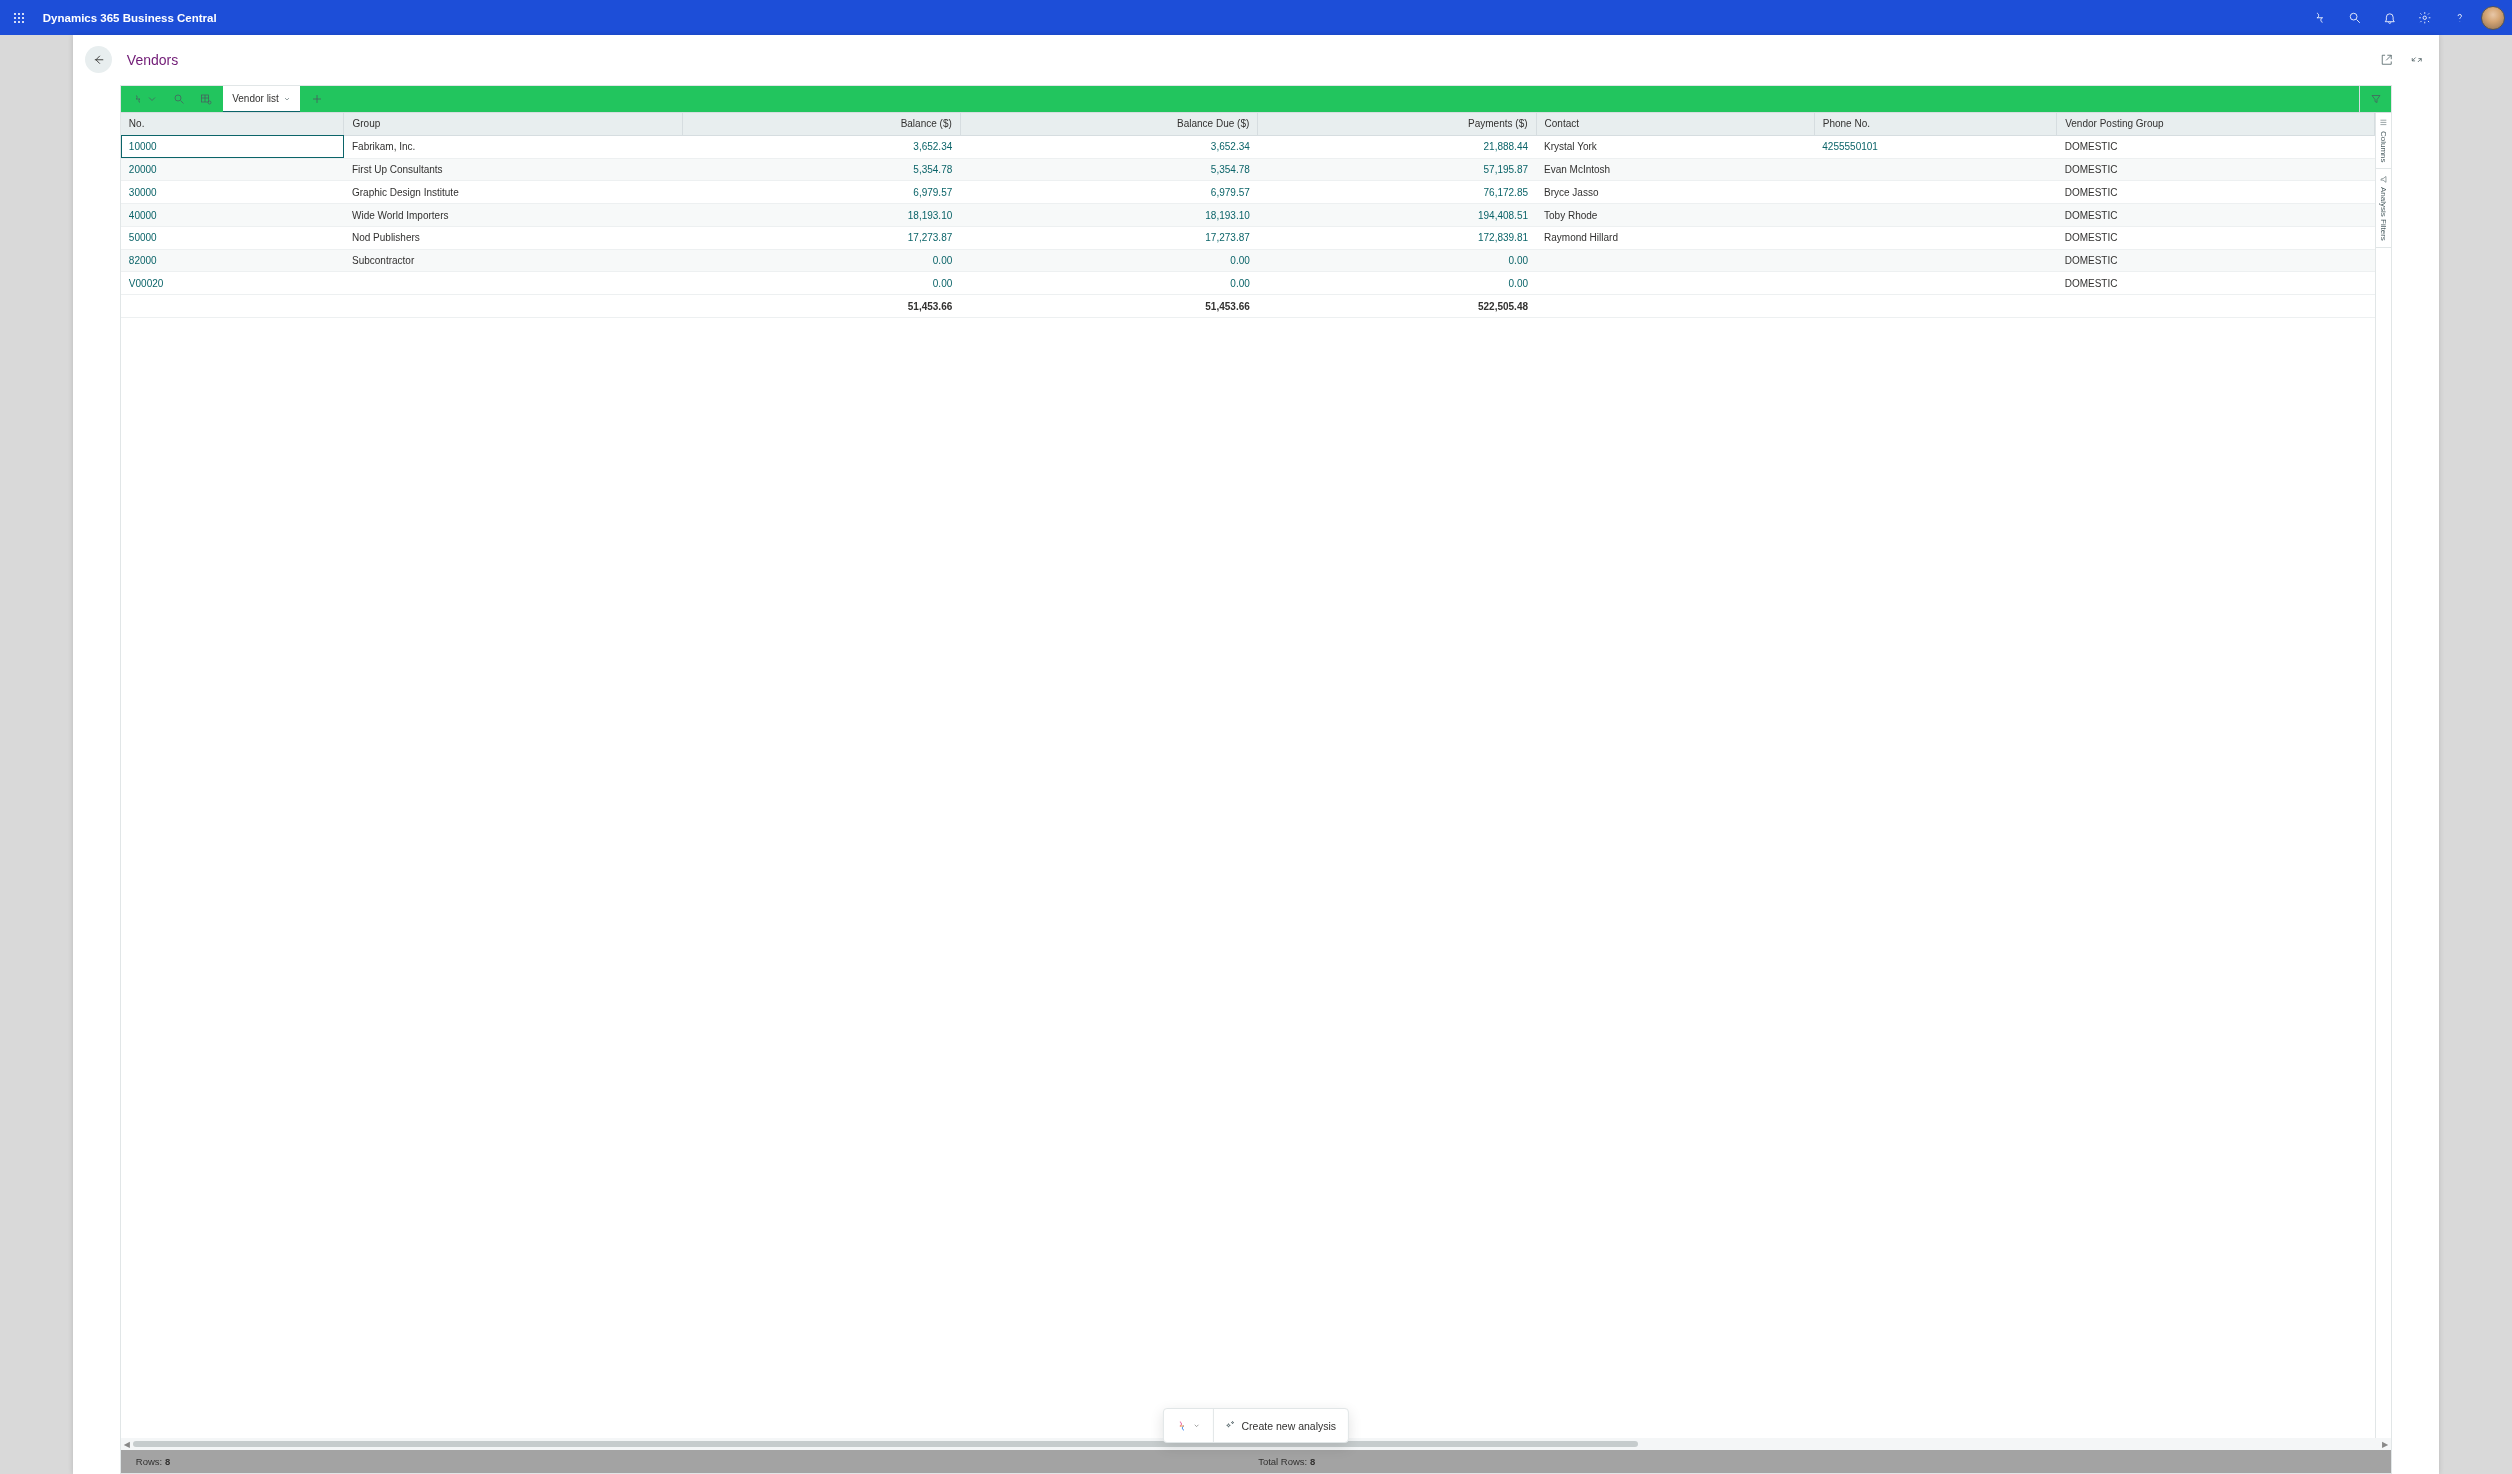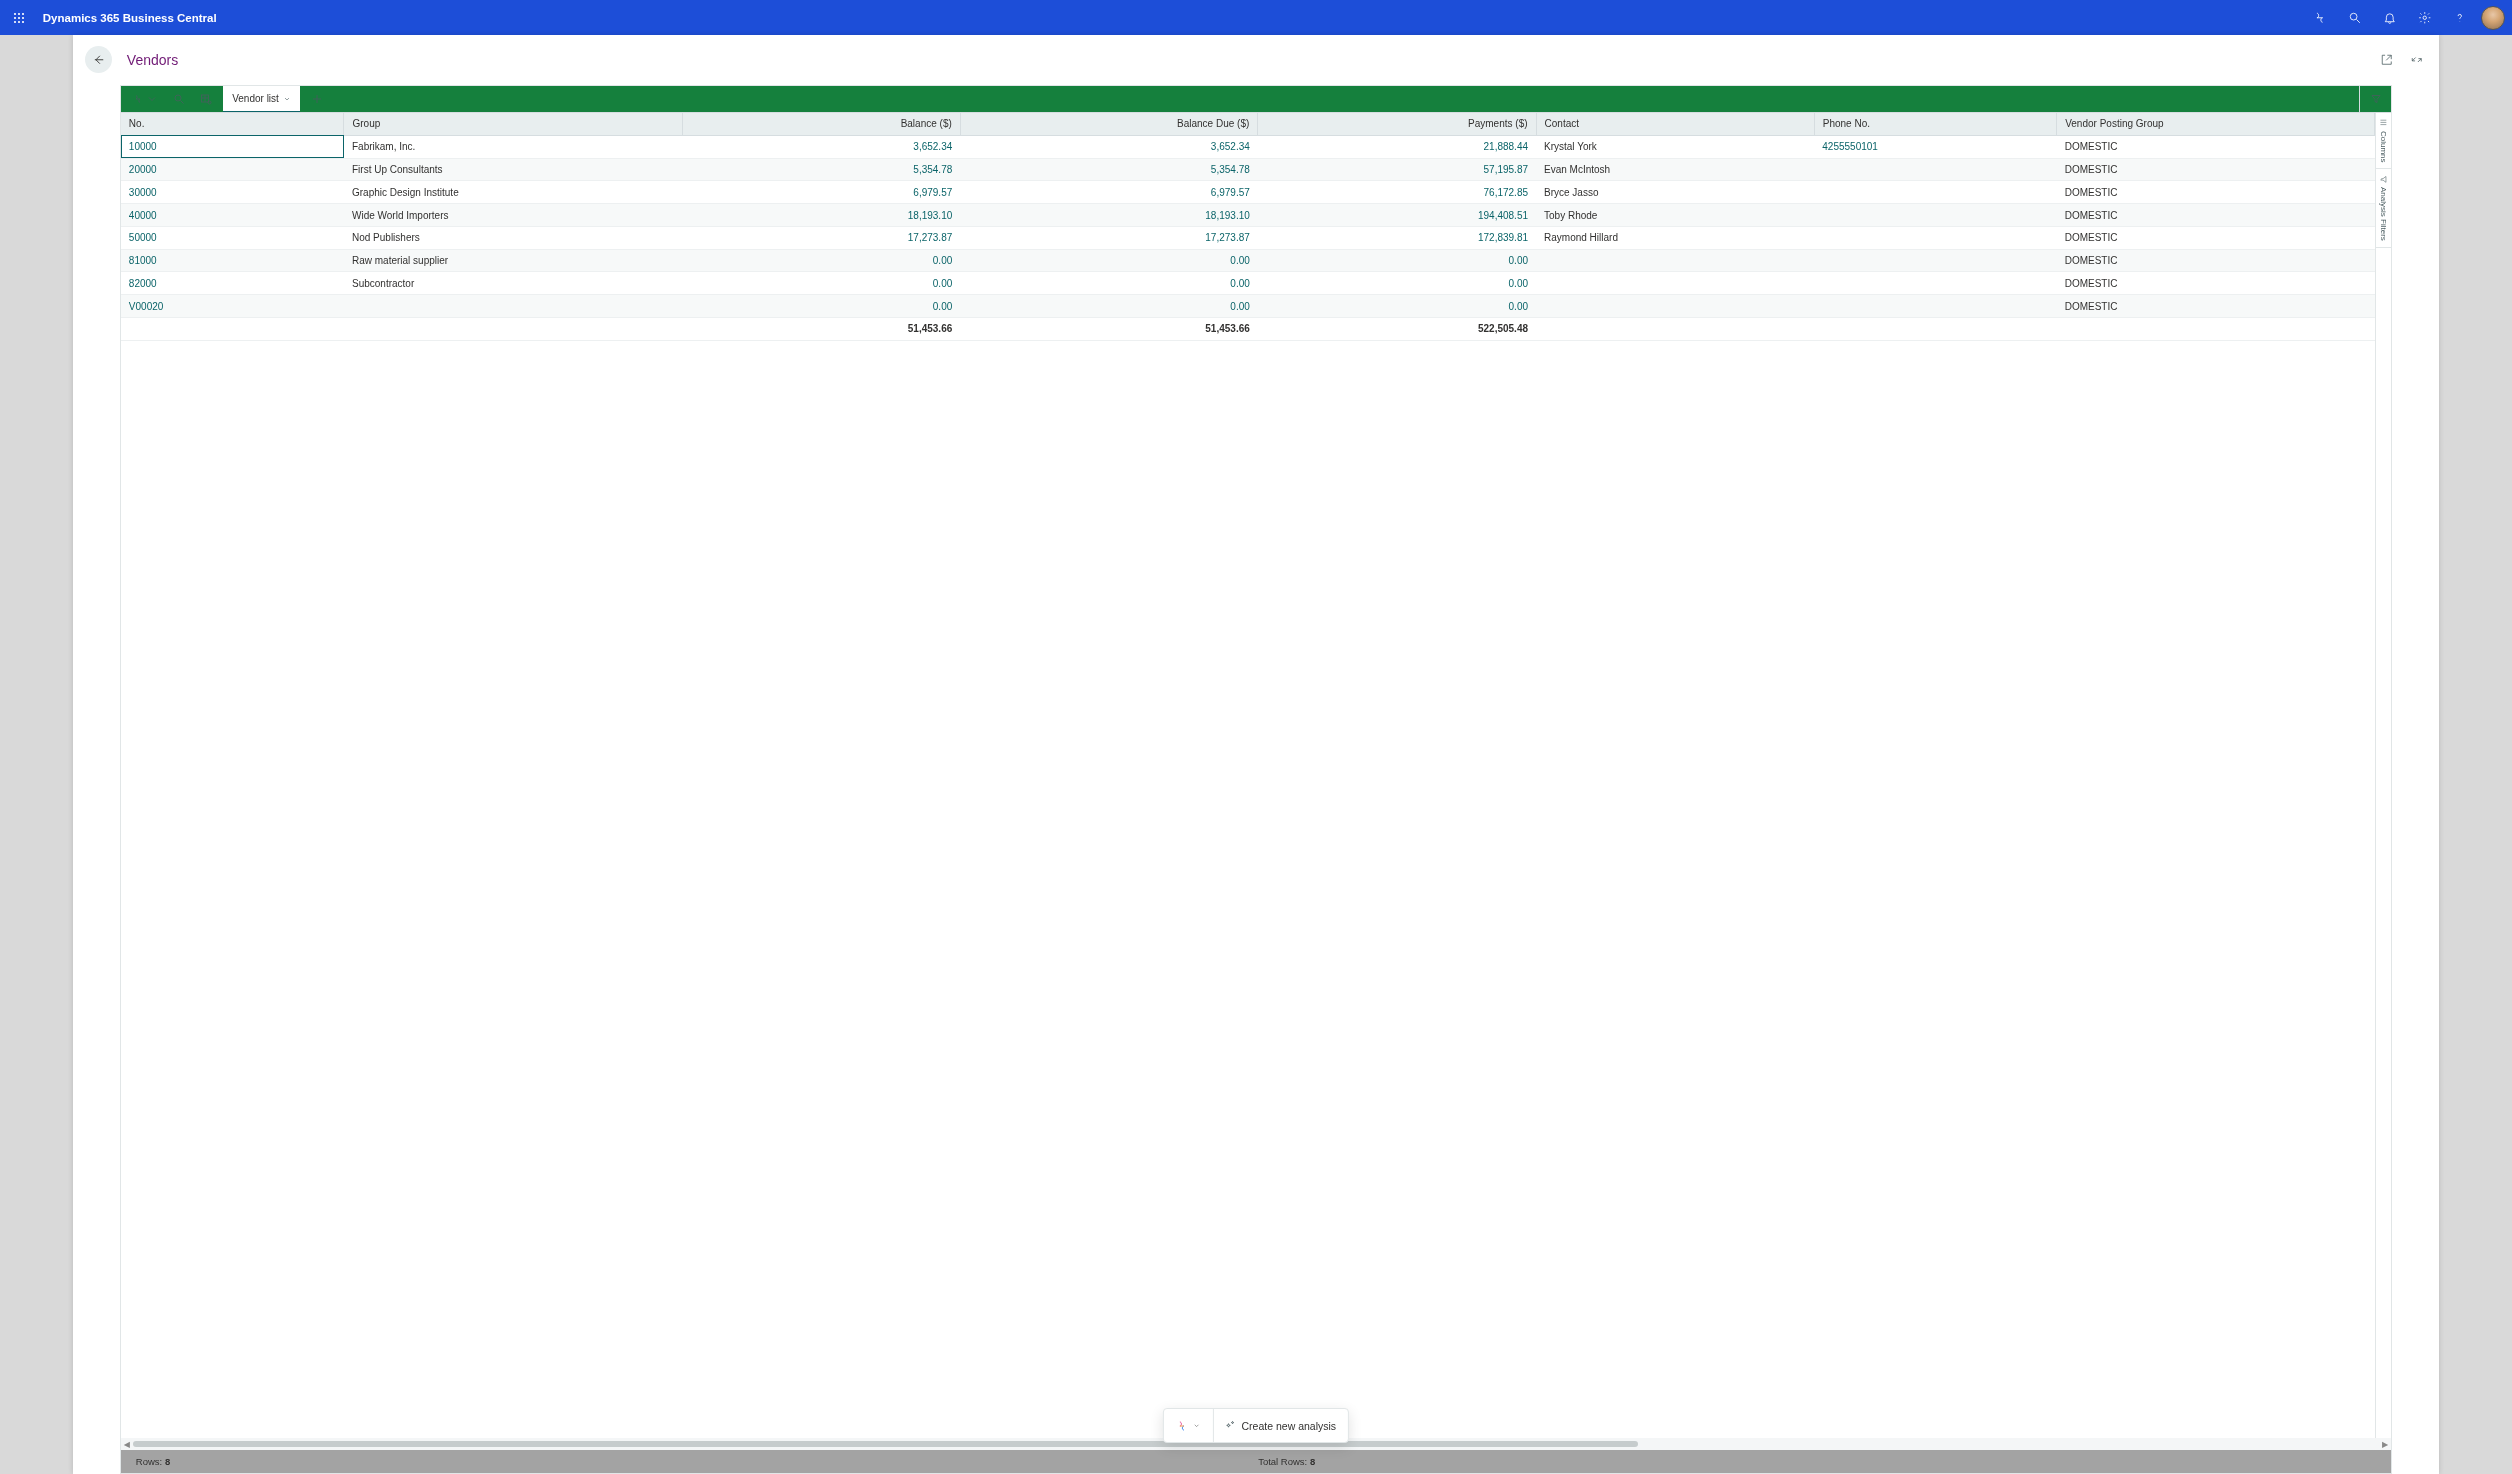--- a/index.html
+++ b/index.html
@@ -63,21 +63,21 @@
     border:0.7px solid #e1e6e7;
     background:#fff;
     display:flex;
     flex-direction:column;
     min-height:0;
     position:relative;
   }
 
   
   .toolbar {
-    background:#15803d;
+    background:#22c55e;
     border-bottom:0.7px solid #d6dde0;
     height:27px;
     display:flex;
     align-items:stretch;
   }
   .tb-group { display:flex; align-items:center; padding:0 5.4px; gap:4px;}
   .tb-btn { padding:0 5.4px; height:100%; display:flex; align-items:center; cursor:pointer; gap:2.7px;}
   .tb-btn svg { width:12px; height:12px; stroke:#4a5c60; fill:none; stroke-width:1.5;}
   .tb-tab {
     background:#fff;
@@ -382,30 +382,20 @@
                     <td class="no-cell">50000</td>
                     <td>Nod Publishers</td>
                     <td class="num link">17,273.87</td>
                     <td class="num link">17,273.87</td>
                     <td class="num link">172,839.81</td>
                     <td>Raymond Hillard</td>
                     <td class="link"></td>
                     <td>DOMESTIC</td>
                   </tr>
                   <tr>
-                    <td class="no-cell">81000</td>
-                    <td>Raw material supplier</td>
-                    <td class="num link">0.00</td>
-                    <td class="num link">0.00</td>
-                    <td class="num link">0.00</td>
-                    <td></td>
-                    <td class="link"></td>
-                    <td>DOMESTIC</td>
-                  </tr>
-                  <tr>
                     <td class="no-cell">82000</td>
                     <td>Subcontractor</td>
                     <td class="num link">0.00</td>
                     <td class="num link">0.00</td>
                     <td class="num link">0.00</td>
                     <td></td>
                     <td class="link"></td>
                     <td>DOMESTIC</td>
                   </tr>
                   <tr>

